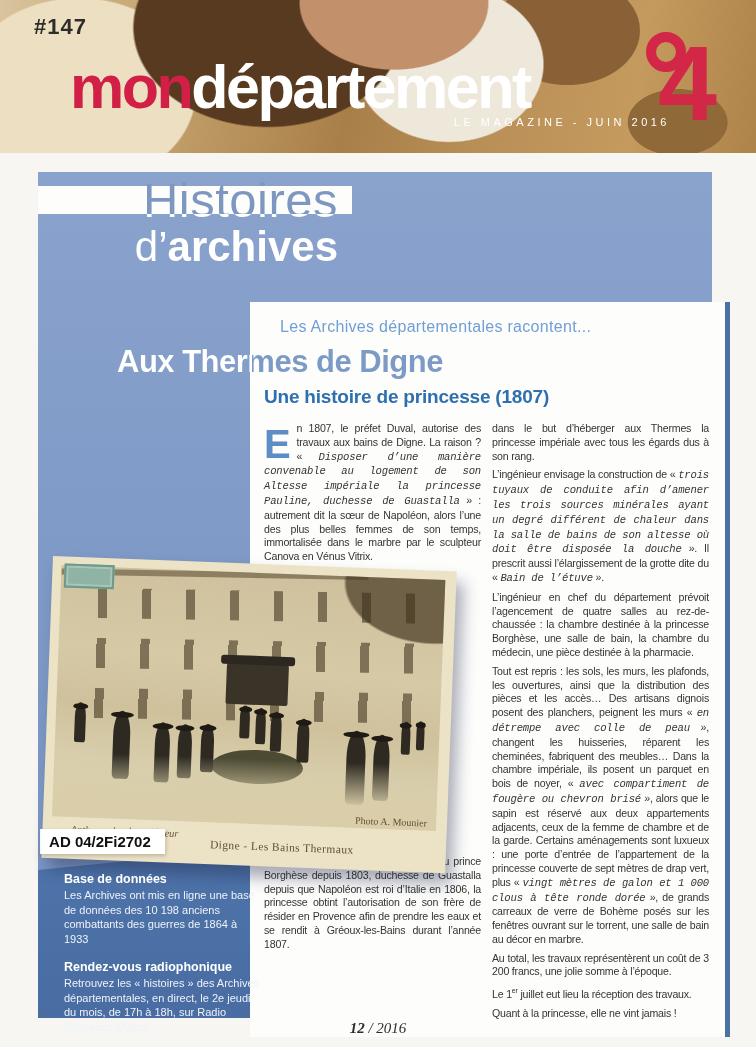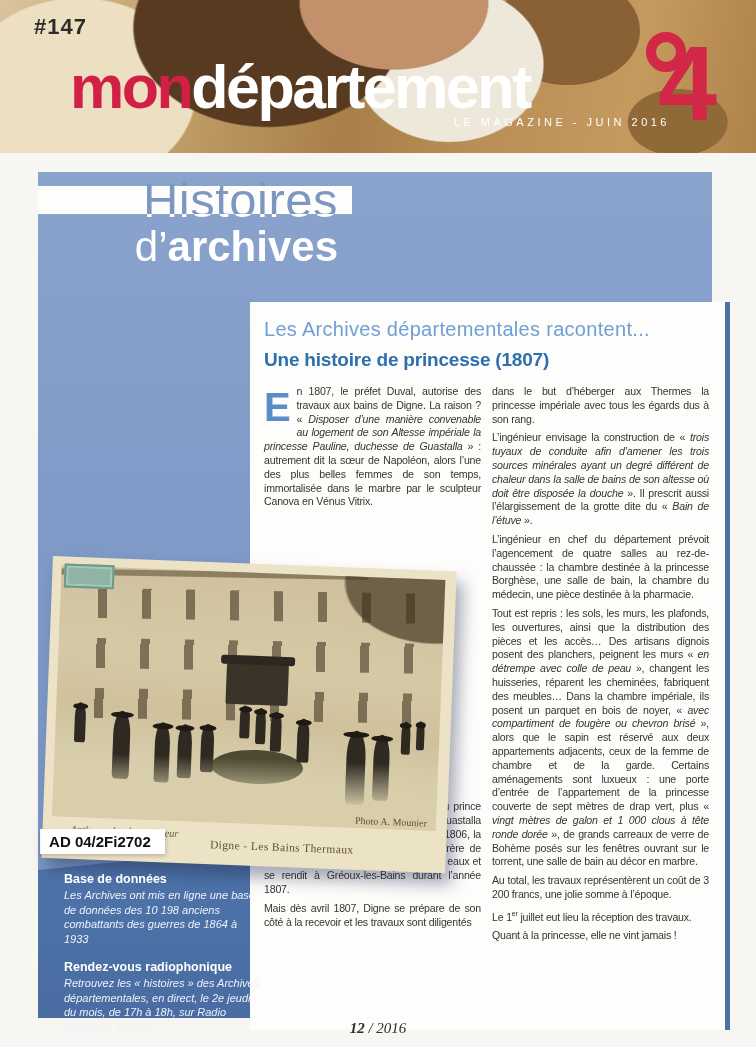--- a/index.html
+++ b/index.html
@@ -36,29 +36,29 @@
   .h-line1{position:absolute;right:14px;top:0px;height:56px;font-size:49px;line-height:56px;font-weight:500;letter-spacing:0.5px;
            background-image:linear-gradient(180deg,#7d97c0 0 42px,#ffffff 42px);
            -webkit-background-clip:text;background-clip:text;color:transparent;}
   .h-line2{position:absolute;right:14px;top:52px;font-size:42px;line-height:46px;color:#ffffff;letter-spacing:0;}
   .h-line2 .thin{font-weight:300;}
   .h-line2 .bold{font-weight:700;}
 
   
   .card{position:absolute;left:212px;top:130px;width:445px;min-height:700px;background:#fdfdfc;
         border-right:5px solid #4a73a4;padding:16px 16px 12px 14px;box-sizing:content-box;}
-  .kicker{color:#6f9fd4;font-size:20px;letter-spacing:0.3px;margin:0 0 8px 0;}
+  .kicker{color:#6f9fd4;font-size:16px;letter-spacing:0.3px;margin:0 0 8px 16px;}
   .title{margin:0 0 6px -147px;font-size:31px;line-height:36px;font-weight:700;letter-spacing:-0.5px;white-space:nowrap;
          background-image:linear-gradient(90deg,#ffffff 0 135px,#7b9ac6 135px);
          -webkit-background-clip:text;background-clip:text;color:transparent;}
   .subtitle{margin:0 0 14px 0;font-size:19px;font-weight:700;color:#2e6fae;letter-spacing:-0.2px;}
   .cols{display:flex;gap:11px;}
   .col{flex:1;min-width:0;}
   .col p{margin:0 0 5px 0;text-align:justify;font-size:10.6px;line-height:13.8px;letter-spacing:-0.2px;color:#35342f;}
-  .col p .it{font-style:italic;}
+  .col p .it{font-style:italic;font-family:Liberation Mono, monospace;}
   .col sup{font-size:7px;}
   .dropcap{float:left;font-size:40px;line-height:40px;font-weight:700;color:#5d8dc6;margin:2px 6px 0 0;}
   .photo-spacer{height:286px;}
   .wrapfirst p:first-child::before{content:"";float:left;width:135px;height:12px;}
 
   
   .postcard{position:absolute;left:15px;top:384px;width:404px;height:302px;margin:0;background:#ece2c6;
             transform:rotate(2.2deg);transform-origin:top left;box-shadow:7px 11px 16px rgba(25,35,65,.38);}
   .pc-photo{position:absolute;left:9px;top:9px;right:11px;bottom:42px;overflow:hidden;
     background:
@@ -81,21 +81,21 @@
   .pc-caption{position:absolute;left:168px;bottom:14px;font-family:"Liberation Serif",serif;
               font-size:11.5px;color:#5f4f35;letter-spacing:0.4px;}
   .pc-credit-right{position:absolute;right:20px;bottom:44px;font-family:"Liberation Serif",serif;
                    font-size:10px;color:#5f5137;}
   .ad-ref{position:absolute;left:-2px;bottom:6px;background:#ffffff;padding:4px 14px 4px 9px;
           font-size:15px;font-weight:700;color:#101010;transform:rotate(-2.2deg);box-shadow:1px 2px 4px rgba(0,0,0,.2);}
 
   
   .sidebar{position:absolute;left:26px;top:700px;width:196px;color:#fff;}
   .sidebar h3{margin:0 0 2px 0;font-size:12.5px;font-weight:700;color:#fff;}
-  .sidebar p{margin:0 0 14px 0;font-size:11px;line-height:14.5px;font-style:italic;color:#eef2f9;}
+  .sidebar p{margin:0 0 14px 0;font-size:11px;line-height:14.5px;color:#eef2f9;}
 
   
   .pagefooter{position:absolute;left:0;top:1020px;width:756px;text-align:center;
               font-family:"Liberation Serif",serif;font-size:15px;color:#2f2e2a;}
   .pagefooter .pg{font-weight:700;font-style:italic;text-align:center;}
   .pagefooter .yr{font-style:italic;}
 </style>
 </head>
 <body>
 
@@ -115,30 +115,30 @@
     <div class="darkblock"></div>
 
     <div class="sec-head">
       <div class="band"></div>
       <div class="h-line1">Histoires</div>
       <div class="h-line2"><span class="thin">d’</span><span class="bold">archives</span></div>
     </div>
 
     <article class="card">
       <div class="kicker">Les Archives départementales racontent...</div>
+      <h1 class="title">Aux Thermes de Digne</h1>
       <h2 class="subtitle">Une histoire de princesse (1807)</h2>
       <div class="cols">
         <div class="col">
           <div>
               <p><span class="dropcap">E</span><span>n 1807, le préfet Duval, autorise des travaux aux bains de Digne. La raison ? « </span><span class="it">Disposer d’une manière convenable au logement de son Altesse impériale la princesse Pauline, duchesse de Guastalla</span><span> » : autrement dit la sœur de Napoléon, alors l’une des plus belles femmes de son temps, immortalisée dans le marbre par le sculpteur Canova en Vénus Vitrix.</span></p>
             </div>
           <div class="photo-spacer"></div>
           <div class="wrapfirst">
               <p><span>Épouse du prince Borghèse depuis 1803, duchesse de Guastalla depuis que Napoléon est roi d’Italie en 1806, la princesse obtint l’autorisation de son frère de résider en Provence afin de prendre les eaux et se rendit à Gréoux-les-Bains durant l’année 1807.</span></p>
-              <p><span>Mais dès avril 1807, Digne se prépare de son côté à la recevoir et les travaux sont diligentés</span></p>
             </div>
         </div>
         <div class="col">
             <p><span>dans le but d’héberger aux Thermes la princesse impériale avec tous les égards dus à son rang.</span></p>
             <p><span>L’ingénieur envisage la construction de « </span><span class="it">trois tuyaux de conduite afin d’amener les trois sources minérales ayant un degré différent de chaleur dans la salle de bains de son altesse où doit être disposée la douche</span><span> ». Il prescrit aussi l’élargissement de la grotte dite du « </span><span class="it">Bain de l’étuve</span><span> ».</span></p>
             <p><span>L’ingénieur en chef du département prévoit l’agencement de quatre salles au rez-de-chaussée : la chambre destinée à la princesse Borghèse, une salle de bain, la chambre du médecin, une pièce destinée à la pharmacie.</span></p>
             <p><span>Tout est repris : les sols, les murs, les plafonds, les ouvertures, ainsi que la distribution des pièces et les accès… Des artisans dignois posent des planchers, peignent les murs « </span><span class="it">en détrempe avec colle de peau</span><span> », changent les huisseries, réparent les cheminées, fabriquent des meubles… Dans la chambre impériale, ils posent un parquet en bois de noyer, « </span><span class="it">avec compartiment de fougère ou chevron brisé</span><span> », alors que le sapin est réservé aux deux appartements adjacents, ceux de la femme de chambre et de la garde. Certains aménagements sont luxueux : une porte d’entrée de l’appartement de la princesse couverte de sept mètres de drap vert, plus « </span><span class="it">vingt mètres de galon et 1 000 clous à tête ronde dorée</span><span> », de grands carreaux de verre de Bohème posés sur les fenêtres ouvrant sur le torrent, une salle de bain au décor en marbre.</span></p>
             <p><span>Au total, les travaux représentèrent un coût de 3 200 francs, une jolie somme à l’époque.</span></p>
             <p><span>Le 1</span><sup>er</sup><span> juillet eut lieu la réception des travaux.</span></p>
             <p><span>Quant à la princesse, elle ne vint jamais !</span></p>

